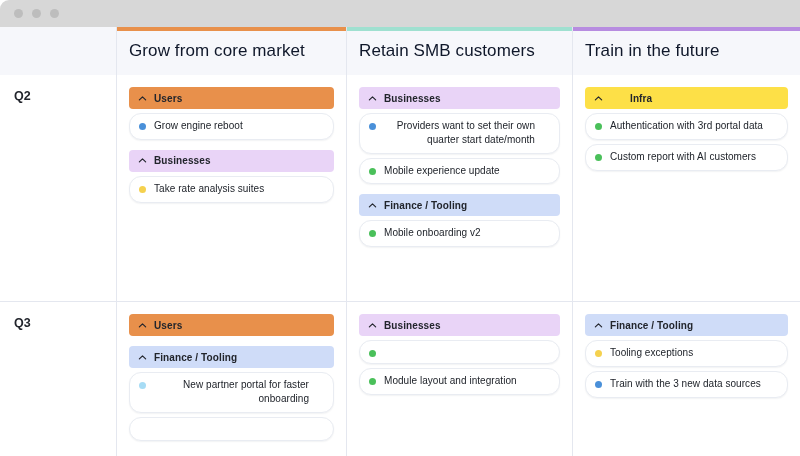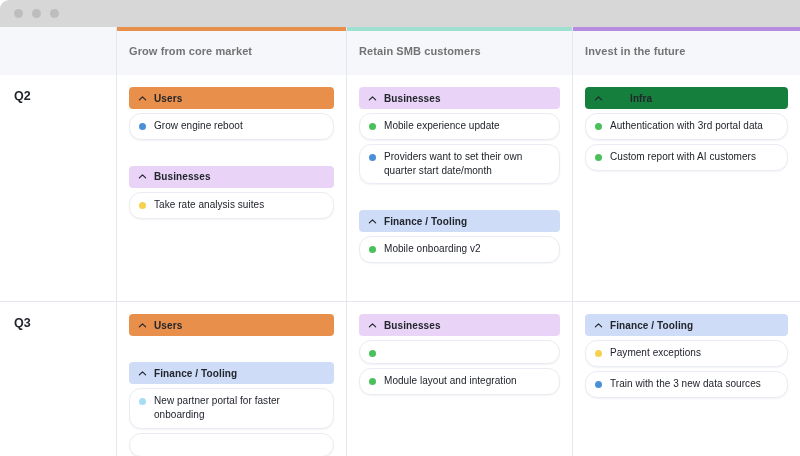--- a/index.html
+++ b/index.html
@@ -77,23 +77,23 @@
     flex: 0 0 auto;
   }
   .col-head:last-child { border-right: none; }
   .col-head .bar {
     position: absolute;
     left: 0; top: 0;
     width: 100%;
     height: 4px;
   }
   .col-head .title {
-    font-size: 11px;
-    font-weight: bold;
-    color: #737373;
+    font-size: 17px;
+    font-weight: normal;
+    color: #0f172a;
     padding-left: 12px;
     letter-spacing: 0.1px;
   }
 
   
   .rows {
     position: absolute;
     left: 0; top: 48px;
     width: 684px;
     bottom: 0;
@@ -120,21 +120,21 @@
 
   .col-cell {
     flex: 0 0 auto;
     border-right: 1px solid #e4e7ef;
     background: #ffffff;
     padding: 12px 12px 16px 12px;
   }
   .col-cell:last-child { border-right: none; }
 
   
-  .group { margin-bottom: 26px; }
+  .group { margin-bottom: 10px; }
   .group:last-child { margin-bottom: 0; }
 
   .group-head {
     height: 22px;
     border-radius: 4px;
     display: flex;
     align-items: center;
     padding-left: 9px;
     gap: 7px;
     margin-bottom: 4px;
@@ -155,20 +155,21 @@
     background: #ffffff;
     border: 1px solid #e9ecf2;
     border-radius: 12px;
     box-shadow: 0 1px 1.5px rgba(25,35,60,0.055);
     min-height: 24px;
     display: flex;
     align-items: flex-start;
     padding: 5px 24px 6px 9px;
     gap: 8px;
     margin-bottom: 4px;
+    text-align: right;
   }
   .item:last-child { margin-bottom: 0; }
 
   .item-dot {
     width: 7px; height: 7px;
     border-radius: 50%;
     flex: 0 0 auto;
     margin-top: 4px;
   }
   .item-label {
@@ -198,21 +199,21 @@
           <div class="col-head" style="width: 230px;">
             <div class="bar" style="background: rgb(232, 144, 75);"></div>
             <div class="title">Grow from core market</div>
           </div>
           <div class="col-head" style="width: 226px;">
             <div class="bar" style="background: rgb(159, 224, 208);"></div>
             <div class="title">Retain SMB customers</div>
           </div>
           <div class="col-head" style="width: 227px;">
             <div class="bar" style="background: rgb(183, 140, 224);"></div>
-            <div class="title">Invest in the future</div>
+            <div class="title">Train in the future</div>
           </div>
         </div>
     </div>
 
     <div class="rows" id="board-rows">
         <div class="qrow" style="min-height: 227px;">
           <div class="qlabel-cell">
             <div class="qlabel">Q2</div>
           </div>
           <div class="col-cell" style="width: 230px;">
@@ -243,44 +244,44 @@
           </div>
           <div class="col-cell" style="width: 226px;">
             <div class="group">
               <div class="group-head" style="background: rgb(233, 212, 247);">
                 <svg class="caret" viewBox="0 0 10 10">
                   <path d="M1.5 6.6 L5 3.2 L8.5 6.6" fill="none" stroke="#22252c" stroke-width="1.3" stroke-linecap="round" stroke-linejoin="round"></path>
                 </svg>
                 <span class="group-name">Businesses</span>
               </div>
               <div class="item">
-                <span class="item-dot" style="background: rgb(74, 192, 90);"></span>
-                <span class="item-label">Mobile experience update</span>
-              </div>
-              <div class="item">
                 <span class="item-dot" style="background: rgb(74, 144, 217);"></span>
                 <span class="item-label">Providers want to set their own quarter start date/month</span>
               </div>
+              <div class="item">
+                <span class="item-dot" style="background: rgb(74, 192, 90);"></span>
+                <span class="item-label">Mobile experience update</span>
+              </div>
             </div>
             <div class="group">
               <div class="group-head" style="background: rgb(207, 220, 248);">
                 <svg class="caret" viewBox="0 0 10 10">
                   <path d="M1.5 6.6 L5 3.2 L8.5 6.6" fill="none" stroke="#22252c" stroke-width="1.3" stroke-linecap="round" stroke-linejoin="round"></path>
                 </svg>
                 <span class="group-name">Finance / Tooling</span>
               </div>
               <div class="item">
                 <span class="item-dot" style="background: rgb(74, 192, 90);"></span>
                 <span class="item-label">Mobile onboarding v2</span>
               </div>
             </div>
           </div>
           <div class="col-cell" style="width: 227px;">
             <div class="group">
-              <div class="group-head" style="background: #15803d; gap: 27px;">
+              <div class="group-head" style="background: #fde047; gap: 27px;">
                 <svg class="caret" viewBox="0 0 10 10">
                   <path d="M1.5 6.6 L5 3.2 L8.5 6.6" fill="none" stroke="#22252c" stroke-width="1.3" stroke-linecap="round" stroke-linejoin="round"></path>
                 </svg>
                 <span class="group-name">Infra</span>
               </div>
               <div class="item">
                 <span class="item-dot" style="background: rgb(74, 192, 90);"></span>
                 <span class="item-label">Authentication with 3rd portal data</span>
               </div>
               <div class="item">
@@ -337,21 +338,21 @@
           <div class="col-cell" style="width: 227px;">
             <div class="group">
               <div class="group-head" style="background: rgb(207, 220, 248);">
                 <svg class="caret" viewBox="0 0 10 10">
                   <path d="M1.5 6.6 L5 3.2 L8.5 6.6" fill="none" stroke="#22252c" stroke-width="1.3" stroke-linecap="round" stroke-linejoin="round"></path>
                 </svg>
                 <span class="group-name">Finance / Tooling</span>
               </div>
               <div class="item">
                 <span class="item-dot" style="background: rgb(245, 209, 78);"></span>
-                <span class="item-label">Payment exceptions</span>
+                <span class="item-label">Tooling exceptions</span>
               </div>
               <div class="item">
                 <span class="item-dot" style="background: rgb(74, 144, 217);"></span>
                 <span class="item-label">Train with the 3 new data sources</span>
               </div>
             </div>
           </div>
         </div>
       </div>
   </div>

